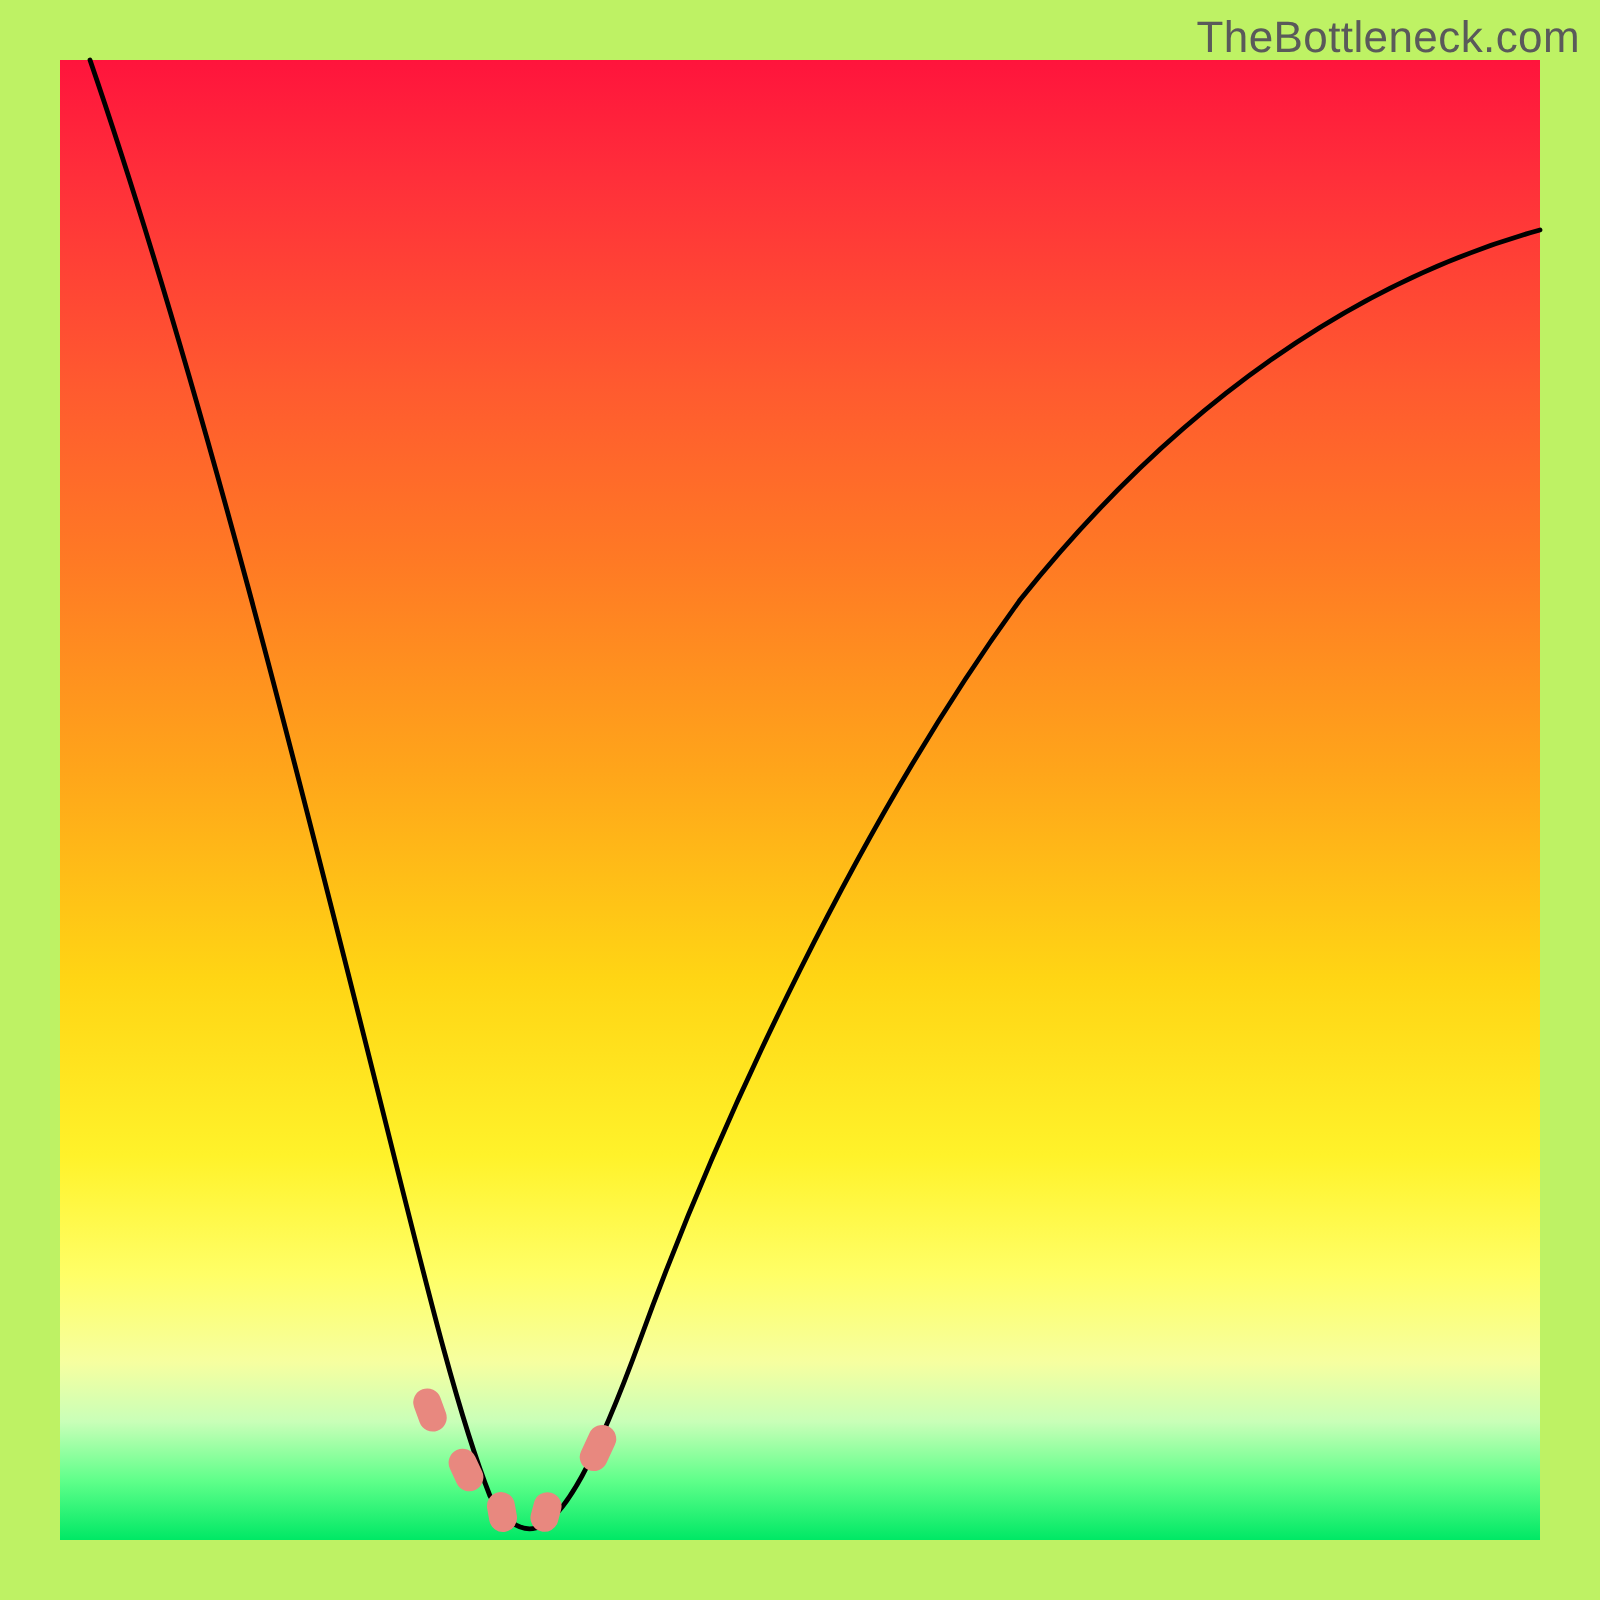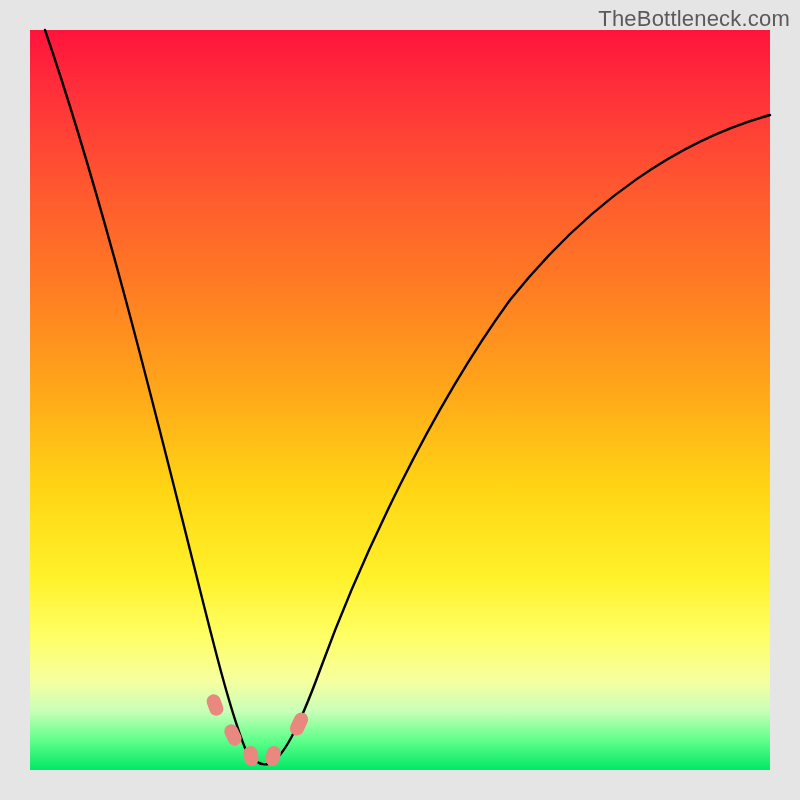--- a/index.html
+++ b/index.html
@@ -8,21 +8,21 @@
     width: 800px;
     height: 800px;
     background: #000;
     font-family: Arial, Helvetica, sans-serif;
     overflow: hidden;
   }
   .stage {
     position: relative;
     width: 800px;
     height: 800px;
-    background: #e5e5e5;
+    background: #bef264;
   }
   .watermark {
     position: absolute;
     top: 6px;
     right: 10px;
     color: #5a5a5a;
     font-size: 22px;
     font-weight: 500;
     letter-spacing: 0.2px;
     user-select: none;

